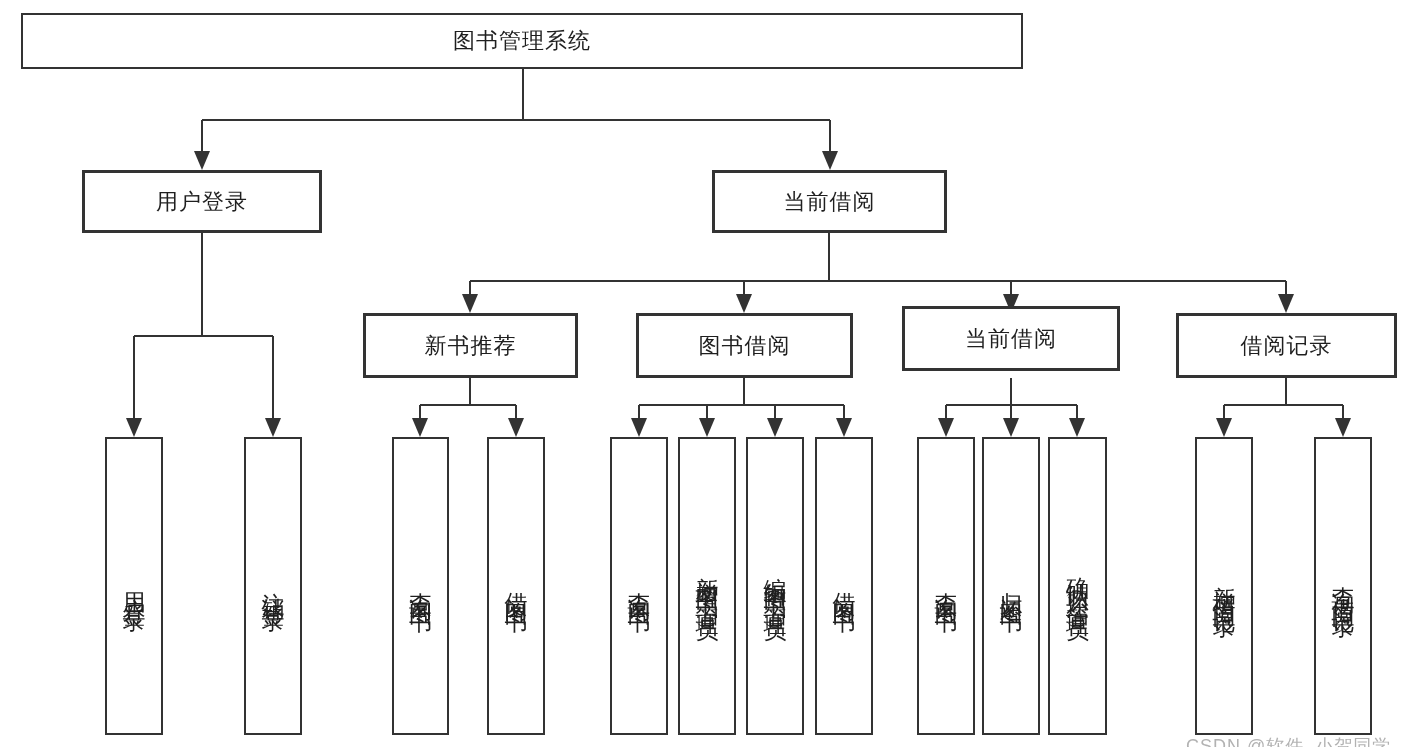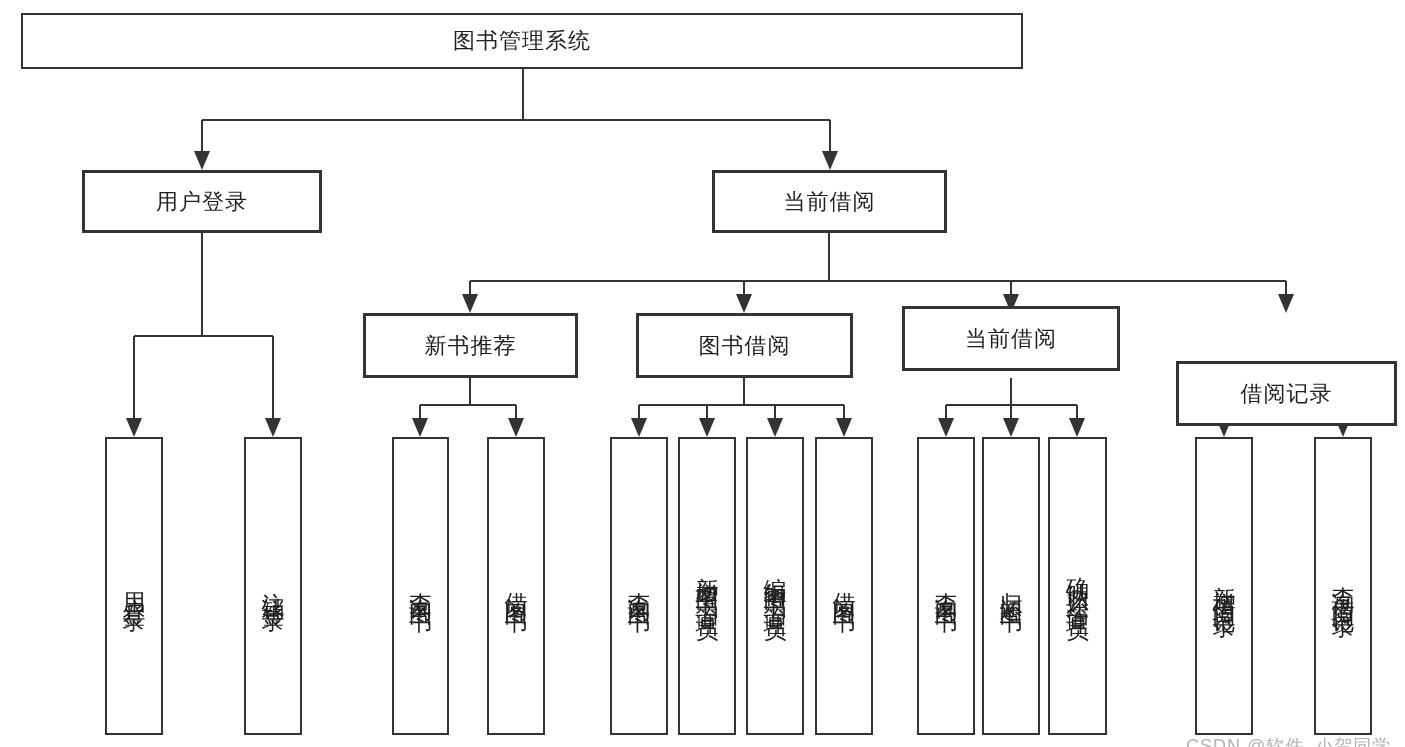--- a/index.html
+++ b/index.html
@@ -100,21 +100,21 @@
   </svg>
 
   <div class="box root" style="left:21px;top:13px;width:1002px;height:56px;">图书管理系统</div>
 
   <div class="box lvl" style="left:82px;top:170px;width:240px;height:63px;">用户登录</div>
   <div class="box lvl" style="left:712px;top:170px;width:235px;height:63px;">当前借阅</div>
 
   <div class="box lvl" style="left:363px;top:313px;width:215px;height:65px;">新书推荐</div>
   <div class="box lvl" style="left:636px;top:313px;width:217px;height:65px;">图书借阅</div>
   <div class="box lvl" style="left:902px;top:306px;width:218px;height:65px;text-align:right;">当前借阅</div>
-  <div class="box lvl" style="left:1176px;top:313px;width:221px;height:65px;margin-top:48px;">借阅记录</div>
+  <div class="box lvl" style="left:1176px;top:313px;width:221px;height:65px;">借阅记录</div>
 
   <div class="box leaf" style="left:105px;top:437px;width:58px;height:298px;">用户登录</div>
   <div class="box leaf" style="left:244px;top:437px;width:58px;height:298px;">注销登录</div>
 
   <div class="box leaf" style="left:392px;top:437px;width:57px;height:298px;">查询图书</div>
   <div class="box leaf" style="left:487px;top:437px;width:58px;height:298px;">借阅图书</div>
 
   <div class="box leaf" style="left:610px;top:437px;width:58px;height:298px;">查询图书</div>
   <div class="box leaf" style="left:678px;top:437px;width:58px;height:298px;">新增图书（管理员）</div>
   <div class="box leaf" style="left:746px;top:437px;width:58px;height:298px;">编辑图书（管理员）</div>

